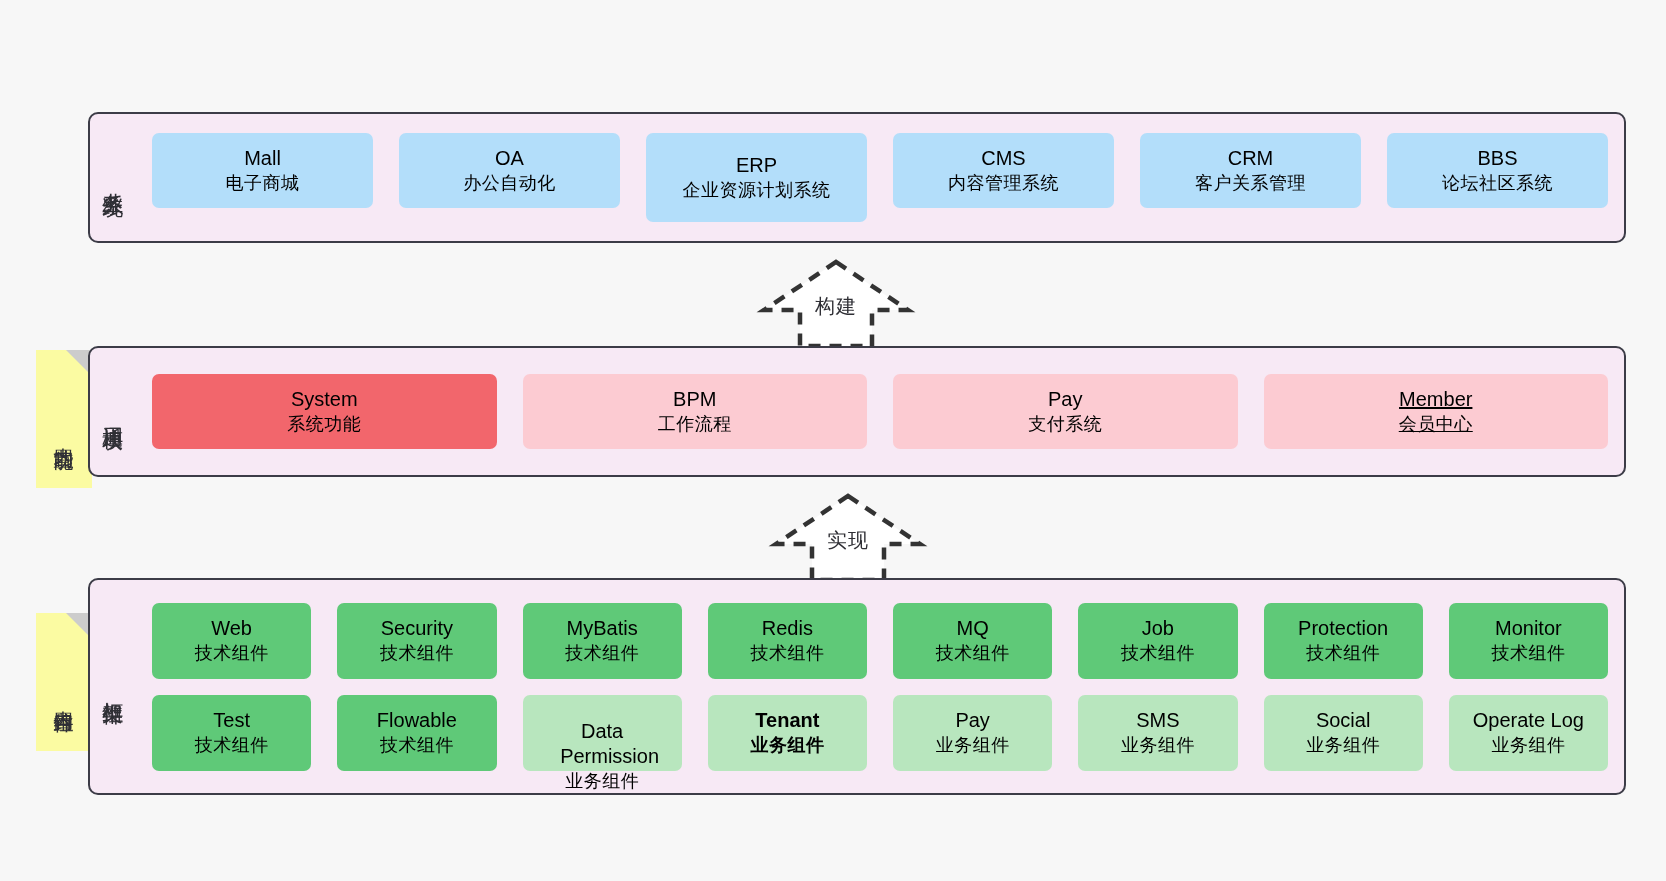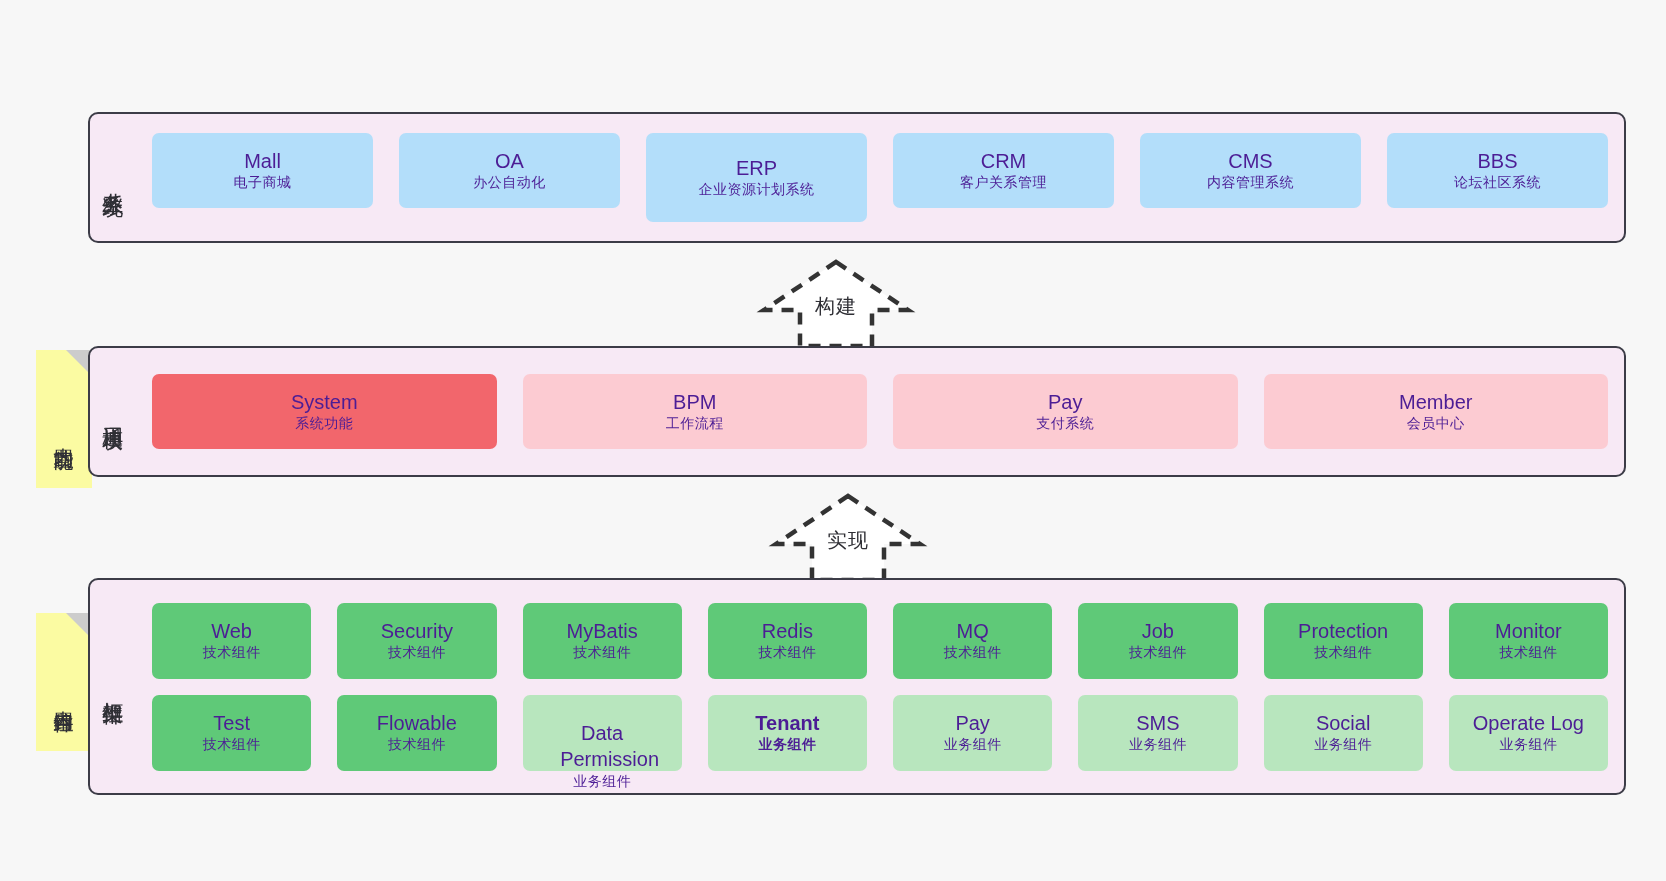--- a/index.html
+++ b/index.html
@@ -74,28 +74,28 @@
     flex: 1 1 0;
     border-radius: 7px;
     display: flex;
     flex-direction: column;
     align-items: center;
     justify-content: center;
     text-align: center;
     box-sizing: border-box;
     padding: 4px 6px;
     line-height: 1.28;
-    color: #4c1d95;
+    color: #000000;
   }
   .box .en {
     font-size: 20px;
     white-space: normal;
   }
   .box .cn {
-    font-size: 14px;
+    font-size: 18px;
     letter-spacing: 0.5px;
   }
 
   .box.blue      { background: #b3defa; }
   .box.red       { background: #f2666c; }
   .box.pink      { background: #fccbd2; }
   .box.green     { background: #5fc978; }
   .box.lightgreen{ background: #b8e6be; }
 
   
@@ -162,26 +162,26 @@
         </div>
         <div class="box blue" style="height:75px;">
           <div class="en">OA</div>
           <div class="cn">办公自动化</div>
         </div>
         <div class="box blue" style="height:89px;">
           <div class="en">ERP</div>
           <div class="cn">企业资源计划系统</div>
         </div>
         <div class="box blue" style="height:75px;">
+          <div class="en">CMS</div>
+          <div class="cn">内容管理系统</div>
+        </div>
+        <div class="box blue" style="height:75px;">
           <div class="en">CRM</div>
           <div class="cn">客户关系管理</div>
-        </div>
-        <div class="box blue" style="height:75px;">
-          <div class="en">CMS</div>
-          <div class="cn">内容管理系统</div>
         </div>
         <div class="box blue" style="height:75px;">
           <div class="en">BBS</div>
           <div class="cn">论坛社区系统</div>
         </div>
       </div>
     </div>
   </div>
 
   <div class="connector" id="connector-build" style="left:760px; top:258px; width:152px; height:92px;">
@@ -205,21 +205,21 @@
           <div class="cn">系统功能</div>
         </div>
         <div class="box pink" style="height:75px;">
           <div class="en">BPM</div>
           <div class="cn">工作流程</div>
         </div>
         <div class="box pink" style="height:75px;">
           <div class="en">Pay</div>
           <div class="cn">支付系统</div>
         </div>
-        <div class="box pink" style="height:75px;">
+        <div class="box pink" style="height:75px;text-decoration:underline;">
           <div class="en">Member</div>
           <div class="cn">会员中心</div>
         </div>
       </div>
     </div>
   </div>
 
   <div class="connector" id="connector-implement" style="left:772px; top:492px; width:152px; height:92px;">
     <svg width="152" height="92" viewBox="0 0 152 92">
       <path d="M 76 4 L 148 52 L 112 52 L 112 88 L 40 88 L 40 52 L 4 52 Z" fill="#ffffff" stroke="#333333" stroke-width="4.5" stroke-dasharray="12 9" stroke-linejoin="miter"></path>

